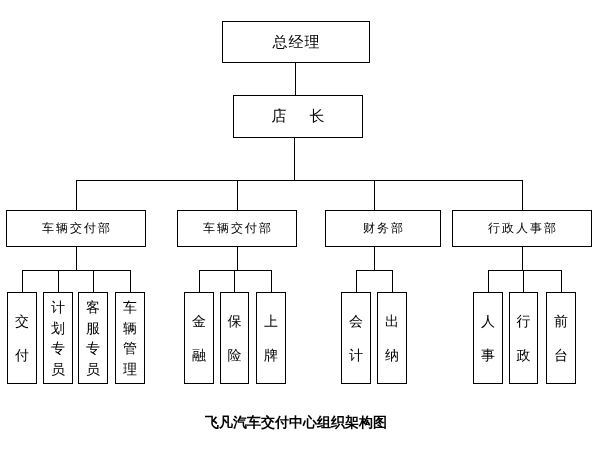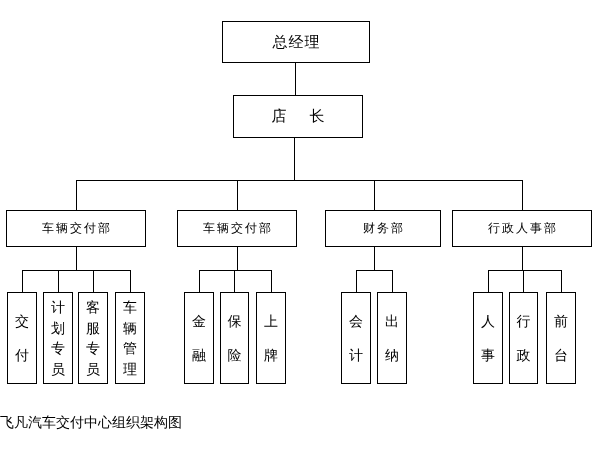--- a/index.html
+++ b/index.html
@@ -51,22 +51,23 @@
     height: 100%;
     width: 100%;
     font-size: 14px;
     line-height: 1;
   }
   .caption {
     position: absolute;
     left: 0;
     top: 412px;
     width: 592px;
+    text-align: center;
     font-size: 14px;
-    font-weight: normal;
+    font-weight: bold;
     line-height: 20px;
   }
 </style>
 </head>
 <body>
 
 <div class="canvas">
 
   <div class="line v" style="left:295px;top:63px;height:32px"></div>
 

